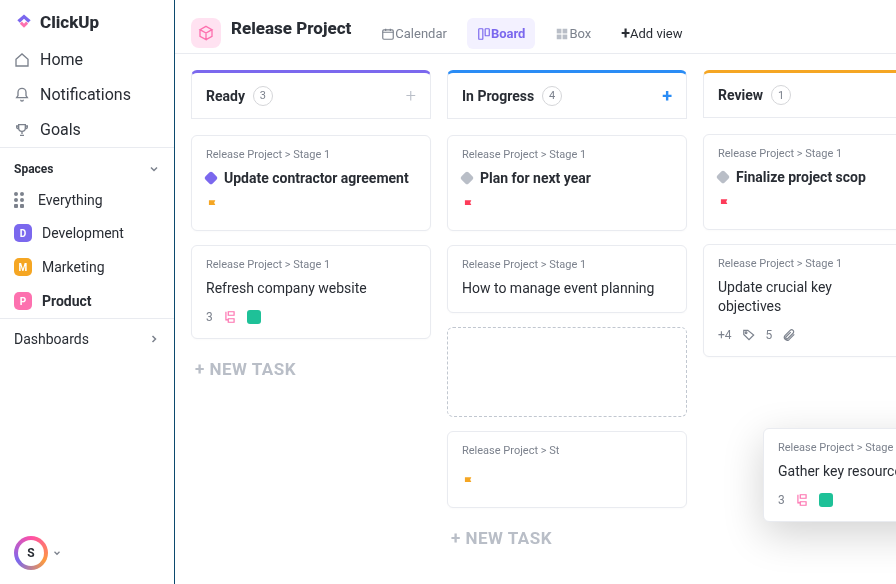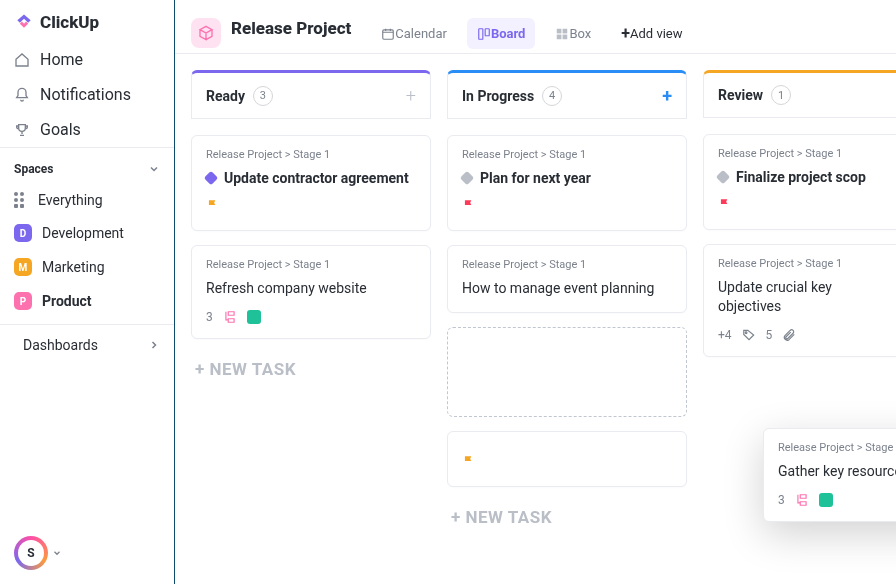--- a/index.html
+++ b/index.html
@@ -12,21 +12,21 @@
 .logo-text{font-size:17px;font-weight:800;color:#292d34;}
 .nav-item{display:flex;align-items:center;gap:10px;padding:8px 14px;font-size:16px;color:#292d34;cursor:pointer;}
 .nav-item .icon{width:16px;height:16px;color:#7c828d;display:flex;align-items:center;justify-content:center;}
 .section-header{display:flex;align-items:center;justify-content:space-between;padding:14px 14px 8px;color:#292d34;font-size:12px;font-weight:700;border-top:1px solid #e9ebf0;}
 .chev{width:12px;height:12px;color:#7c828d;}
 .space-item{display:flex;align-items:center;gap:10px;padding:8px 14px;font-size:14px;color:#292d34;cursor:pointer;}
 .space-badge{width:18px;height:18px;border-radius:5px;display:flex;align-items:center;justify-content:center;font-size:10px;font-weight:700;color:#fff;}
 .ev{width:14px;display:flex;flex-wrap:wrap;gap:2px;}
 .ev span{width:4px;height:4px;border-radius:50%;background:#7c828d;}
 .ev span:nth-child(5),.ev span:nth-child(6){border-radius:1px;}
-.bottom-links{margin-top:6px;border-top:1px solid #e9ebf0;padding-left:9px;}
+.bottom-links{border-top:1px solid #e9ebf0;}
 .bottom-link{display:flex;align-items:center;justify-content:space-between;padding:12px 14px;font-size:14px;cursor:pointer;}
 .sidebar-foot{margin-top:auto;padding:14px;}
 .avatar-wrap{display:flex;align-items:center;gap:4px;}
 .avatar-ring{width:34px;height:34px;border-radius:50%;background:conic-gradient(#ff4fa7,#fd9a3e,#7b68ee,#ff4fa7);display:flex;align-items:center;justify-content:center;}
 .avatar-ring .letter{width:26px;height:26px;border-radius:50%;background:#fff;font-size:12px;font-weight:700;display:flex;align-items:center;justify-content:center;color:#292d34;}
 
 .main{flex:1;display:flex;flex-direction:column;overflow:hidden;}
 .topbar{display:flex;gap:10px;padding:4px 16px;border-bottom:1px solid #e9ebf0;margin-top:14px;}
 .proj-icon{width:30px;height:30px;border-radius:8px;background:#ffe2f1;display:flex;align-items:center;justify-content:center;color:#fd71af;}
 .proj-title{font-size:17px;font-weight:800;margin-right:10px;}
@@ -239,20 +239,21 @@
           <div class="card">
             <div class="crumb">Release Project &gt; Stage 1</div>
             <div class="card-title">
                 <span>How to manage event planning</span>
               </div>
           </div>
 
           <div class="card dashed"></div>
 
           <div class="card">
+            <div class="crumb">Release Project &gt; St</div>
             <svg class="flag" viewBox="0 0 24 24" fill="#f5a623">
                 <path d="M5 3v18M5 4h11l-2 4 2 4H5"></path>
               </svg>
           </div>
           <div class="newtask">+ NEW TASK</div>
         </div>
 
         <div class="col review">
           <div class="col-head" style="border-top-color:#f5a623">
               <span>Review</span>

